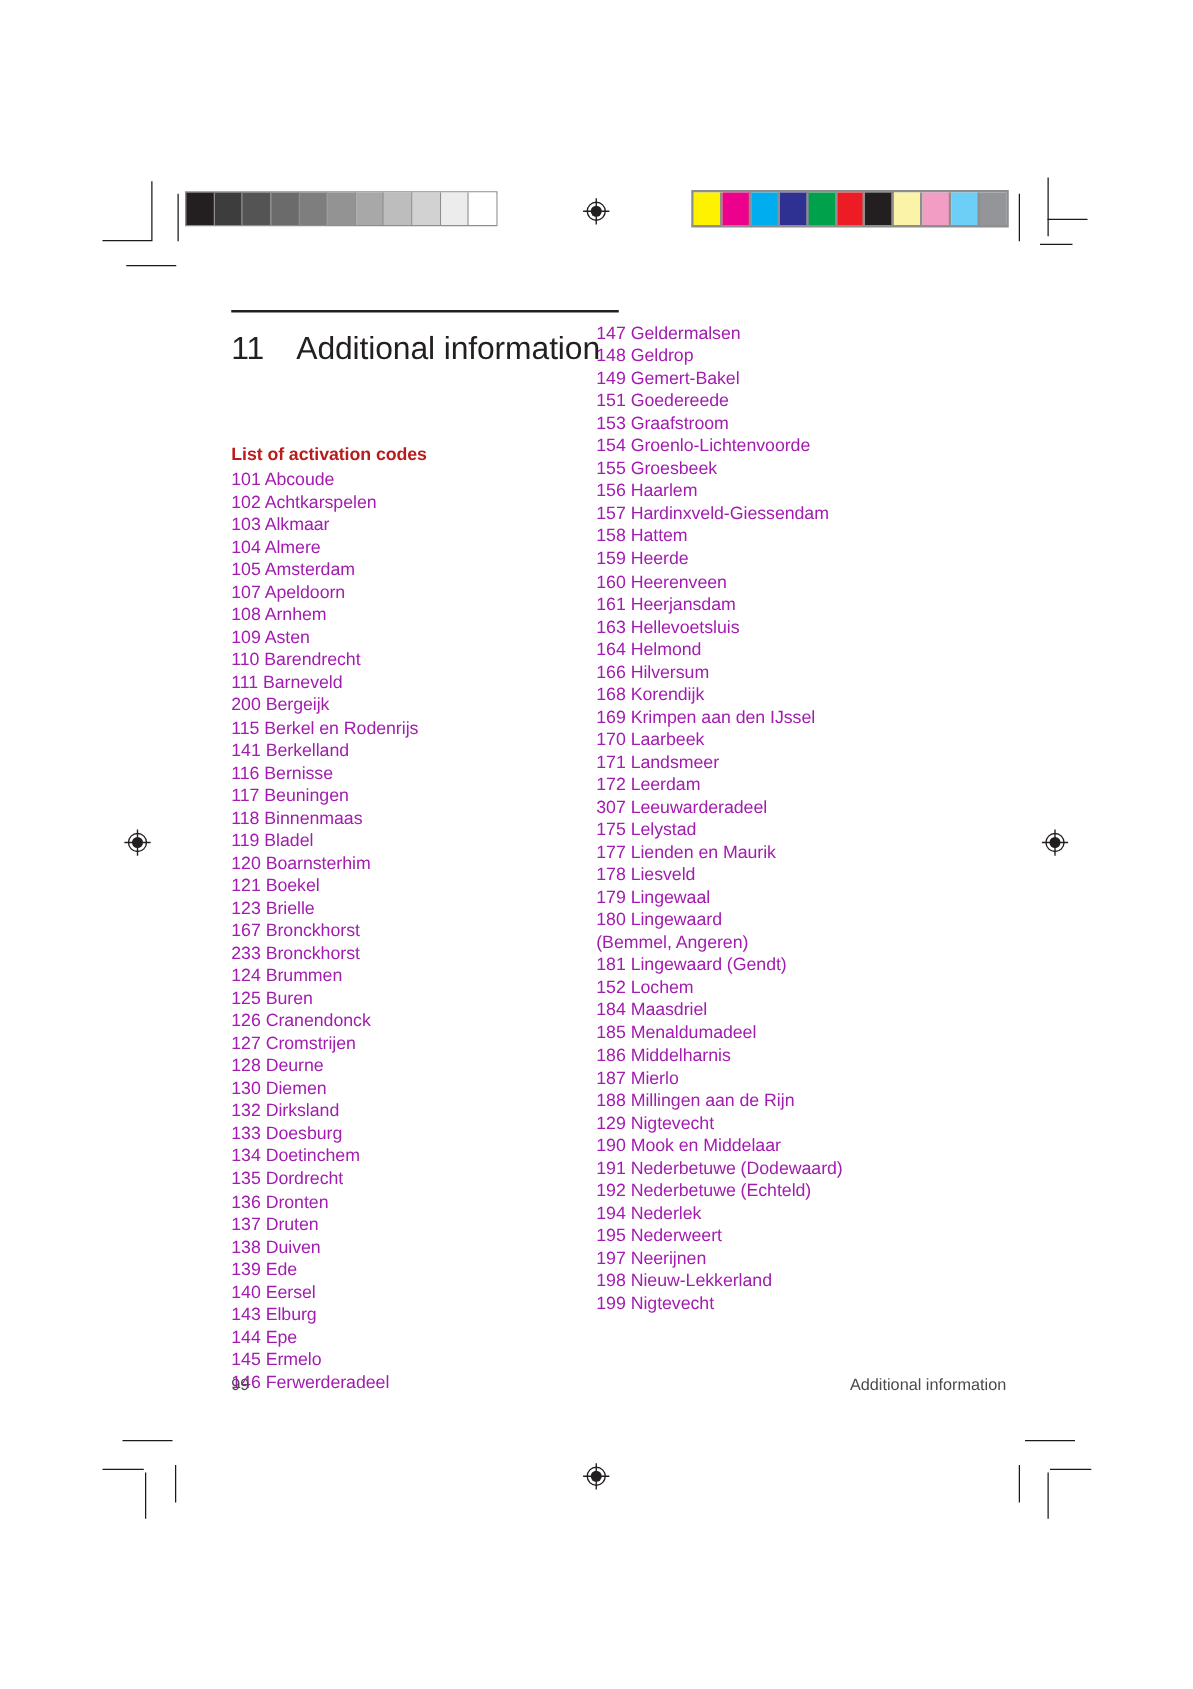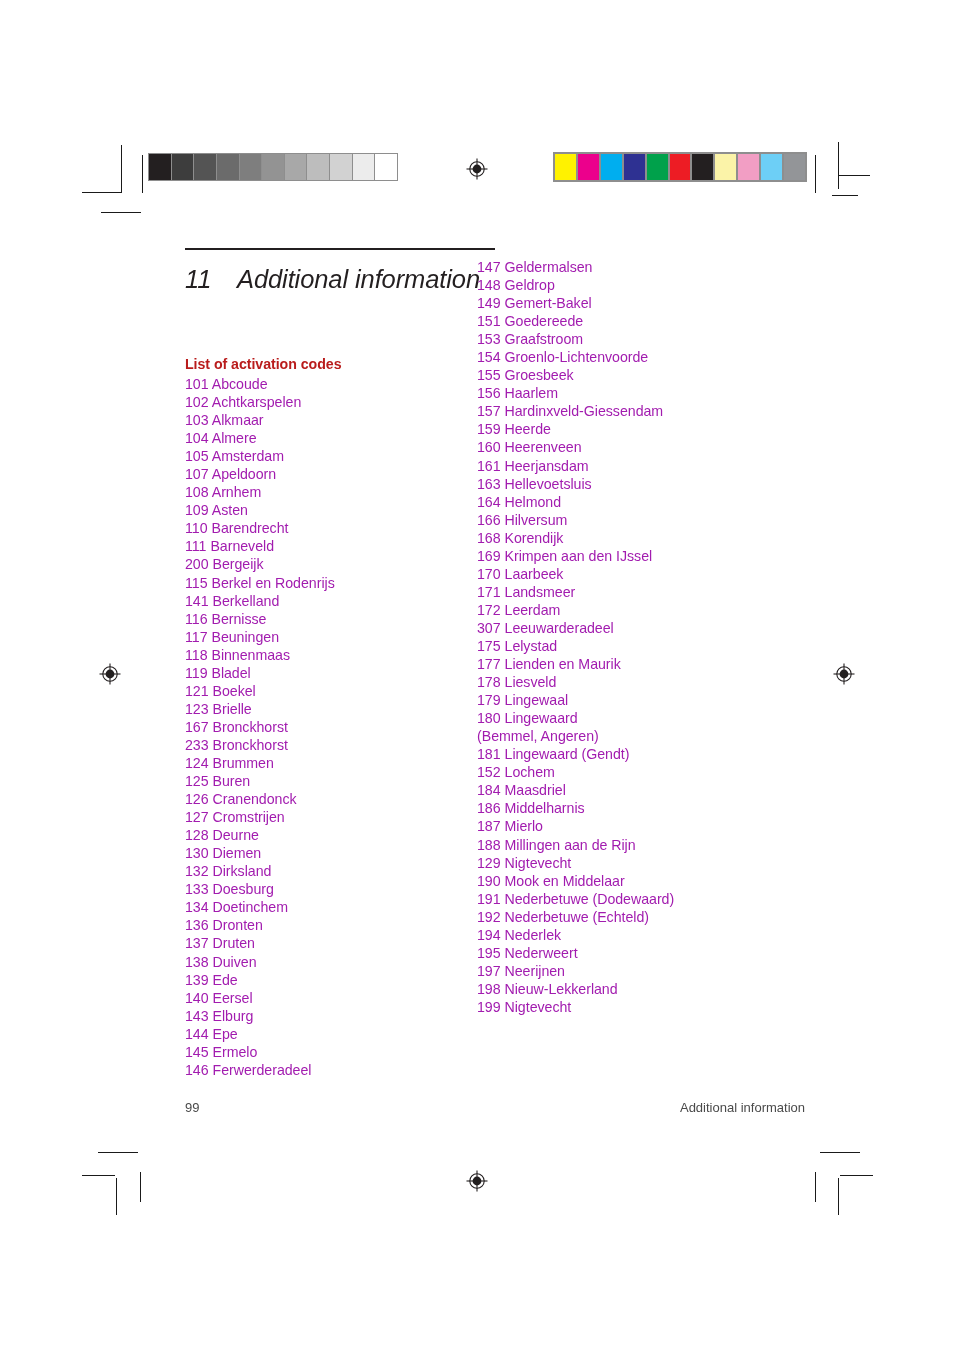--- a/index.html
+++ b/index.html
@@ -64,21 +64,20 @@
 
   .chapter {
     display: flex;
     align-items: baseline;
     font-size: 25.5px;
     font-weight: 400;
     letter-spacing: -0.1px;
     color: #231f20;
     margin: 0 0 20px 0;
     line-height: 1.05;
-    font-style: italic;
   }
   .chapter .num { width: 52px; flex: none; }
   .chapter .ttl { flex: 1; }
 
   .subhead {
     font-size: 14.2px;
     font-weight: 700;
     color: #b91c1c;
     margin: 0 0 3px 0;
     letter-spacing: -0.05px;
@@ -230,33 +229,35 @@
           <li><span class="n">109</span> <span>Asten</span></li>
           <li><span class="n">110</span> <span>Barendrecht</span></li>
           <li><span class="n">111</span> <span>Barneveld</span></li>
           <li><span class="n">200</span> <span>Bergeijk</span></li>
           <li><span class="n">115</span> <span>Berkel en Rodenrijs</span></li>
           <li><span class="n">141</span> <span>Berkelland</span></li>
           <li><span class="n">116</span> <span>Bernisse</span></li>
           <li><span class="n">117</span> <span>Beuningen</span></li>
           <li><span class="n">118</span> <span>Binnenmaas</span></li>
           <li><span class="n">119</span> <span>Bladel</span></li>
+          <li><span class="n">120</span> <span>Boarnsterhim</span></li>
           <li><span class="n">121</span> <span>Boekel</span></li>
           <li><span class="n">123</span> <span>Brielle</span></li>
           <li><span class="n">167</span> <span>Bronckhorst</span></li>
           <li><span class="n">233</span> <span>Bronckhorst</span></li>
           <li><span class="n">124</span> <span>Brummen</span></li>
           <li><span class="n">125</span> <span>Buren</span></li>
           <li><span class="n">126</span> <span>Cranendonck</span></li>
           <li><span class="n">127</span> <span>Cromstrijen</span></li>
           <li><span class="n">128</span> <span>Deurne</span></li>
           <li><span class="n">130</span> <span>Diemen</span></li>
           <li><span class="n">132</span> <span>Dirksland</span></li>
           <li><span class="n">133</span> <span>Doesburg</span></li>
           <li><span class="n">134</span> <span>Doetinchem</span></li>
+          <li><span class="n">135</span> <span>Dordrecht</span></li>
           <li><span class="n">136</span> <span>Dronten</span></li>
           <li><span class="n">137</span> <span>Druten</span></li>
           <li><span class="n">138</span> <span>Duiven</span></li>
           <li><span class="n">139</span> <span>Ede</span></li>
           <li><span class="n">140</span> <span>Eersel</span></li>
           <li><span class="n">143</span> <span>Elburg</span></li>
           <li><span class="n">144</span> <span>Epe</span></li>
           <li><span class="n">145</span> <span>Ermelo</span></li>
           <li><span class="n">146</span> <span>Ferwerderadeel</span></li>
         </ul>
@@ -265,20 +266,21 @@
       <ul class="code-list" id="list-right">
           <li><span class="n">147</span> <span>Geldermalsen</span></li>
           <li><span class="n">148</span> <span>Geldrop</span></li>
           <li><span class="n">149</span> <span>Gemert-Bakel</span></li>
           <li><span class="n">151</span> <span>Goedereede</span></li>
           <li><span class="n">153</span> <span>Graafstroom</span></li>
           <li><span class="n">154</span> <span>Groenlo-Lichtenvoorde</span></li>
           <li><span class="n">155</span> <span>Groesbeek</span></li>
           <li><span class="n">156</span> <span>Haarlem</span></li>
           <li><span class="n">157</span> <span>Hardinxveld-Giessendam</span></li>
+          <li><span class="n">158</span> <span>Hattem</span></li>
           <li><span class="n">159</span> <span>Heerde</span></li>
           <li><span class="n">160</span> <span>Heerenveen</span></li>
           <li><span class="n">161</span> <span>Heerjansdam</span></li>
           <li><span class="n">163</span> <span>Hellevoetsluis</span></li>
           <li><span class="n">164</span> <span>Helmond</span></li>
           <li><span class="n">166</span> <span>Hilversum</span></li>
           <li><span class="n">168</span> <span>Korendijk</span></li>
           <li><span class="n">169</span> <span>Krimpen aan den IJssel</span></li>
           <li><span class="n">170</span> <span>Laarbeek</span></li>
           <li><span class="n">171</span> <span>Landsmeer</span></li>
@@ -286,20 +288,21 @@
           <li><span class="n">307</span> <span>Leeuwarderadeel</span></li>
           <li><span class="n">175</span> <span>Lelystad</span></li>
           <li><span class="n">177</span> <span>Lienden en Maurik</span></li>
           <li><span class="n">178</span> <span>Liesveld</span></li>
           <li><span class="n">179</span> <span>Lingewaal</span></li>
           <li><span class="n">180</span> <span>Lingewaard</span></li>
           <li class="cont"><span>(Bemmel, Angeren)</span></li>
           <li><span class="n">181</span> <span>Lingewaard (Gendt)</span></li>
           <li><span class="n">152</span> <span>Lochem</span></li>
           <li><span class="n">184</span> <span>Maasdriel</span></li>
+          <li><span class="n">185</span> <span>Menaldumadeel</span></li>
           <li><span class="n">186</span> <span>Middelharnis</span></li>
           <li><span class="n">187</span> <span>Mierlo</span></li>
           <li><span class="n">188</span> <span>Millingen aan de Rijn</span></li>
           <li><span class="n">129</span> <span>Nigtevecht</span></li>
           <li><span class="n">190</span> <span>Mook en Middelaar</span></li>
           <li><span class="n">191</span> <span>Nederbetuwe (Dodewaard)</span></li>
           <li><span class="n">192</span> <span>Nederbetuwe (Echteld)</span></li>
           <li><span class="n">194</span> <span>Nederlek</span></li>
           <li><span class="n">195</span> <span>Nederweert</span></li>
           <li><span class="n">197</span> <span>Neerijnen</span></li>

